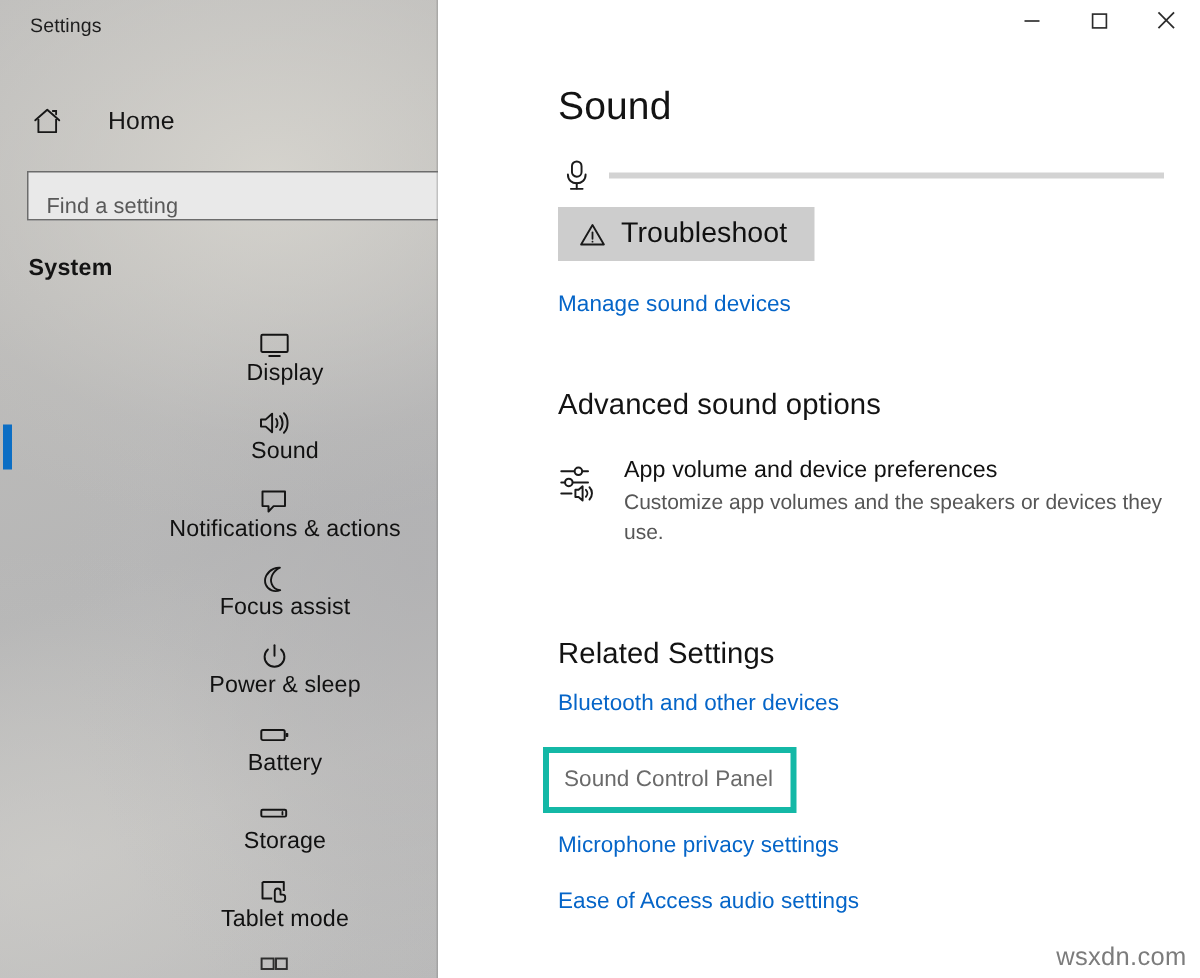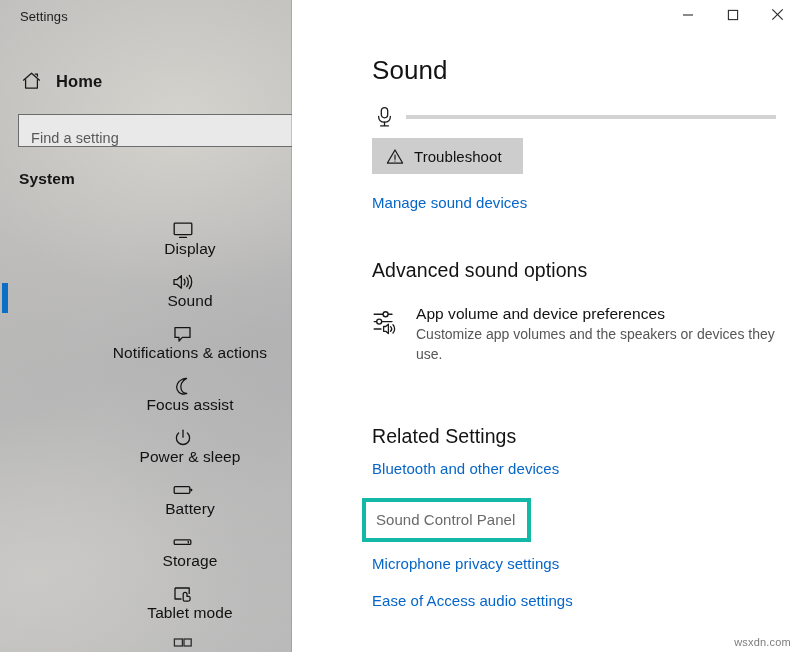--- a/index.html
+++ b/index.html
@@ -65,23 +65,22 @@
   .home-row .glyph {
     width: 34px;
     display: flex;
     align-items: center;
     justify-content: center;
     flex: none;
   }
   .home-row .label {
     font-size: 16.5px;
     color: #151515;
-    margin-left: 8px;
+    margin-left: 24px;
     letter-spacing: 0.1px;
-    font-weight: bold;
   }
 
   #search-box {
     position: absolute;
     left: 18px;
     top: 114px;
     width: 311px;
     height: 33px;
     box-sizing: border-box;
     background: #e9e9e9;
@@ -236,21 +235,21 @@
     padding: 0 18px 0 14px;
     box-sizing: border-box;
     cursor: default;
   }
   #troubleshoot-btn .warn-ico {
     flex: none;
     display: flex;
     align-items: center;
   }
   #troubleshoot-btn .btn-label {
-    font-size: 15px;
+    font-size: 19px;
     color: #101010;
     margin-left: 10px;
     letter-spacing: 0.05px;
   }
 
   .link {
     color: #0565c8;
     font-size: 15px;
     letter-spacing: 0.05px;
     cursor: default;
@@ -334,21 +333,21 @@
     color: #6a6a6a;
     letter-spacing: 0.05px;
     cursor: default;
     white-space: nowrap;
   }
 
   #watermark {
     position: absolute;
     right: 9px;
     bottom: 4px;
-    font-size: 11px;
+    font-size: 17px;
     color: #7c7c7c;
     letter-spacing: 0.2px;
   }
 </style>
 </head>
 <body>
 
 <div id="app">
 
   <div id="sidebar">

